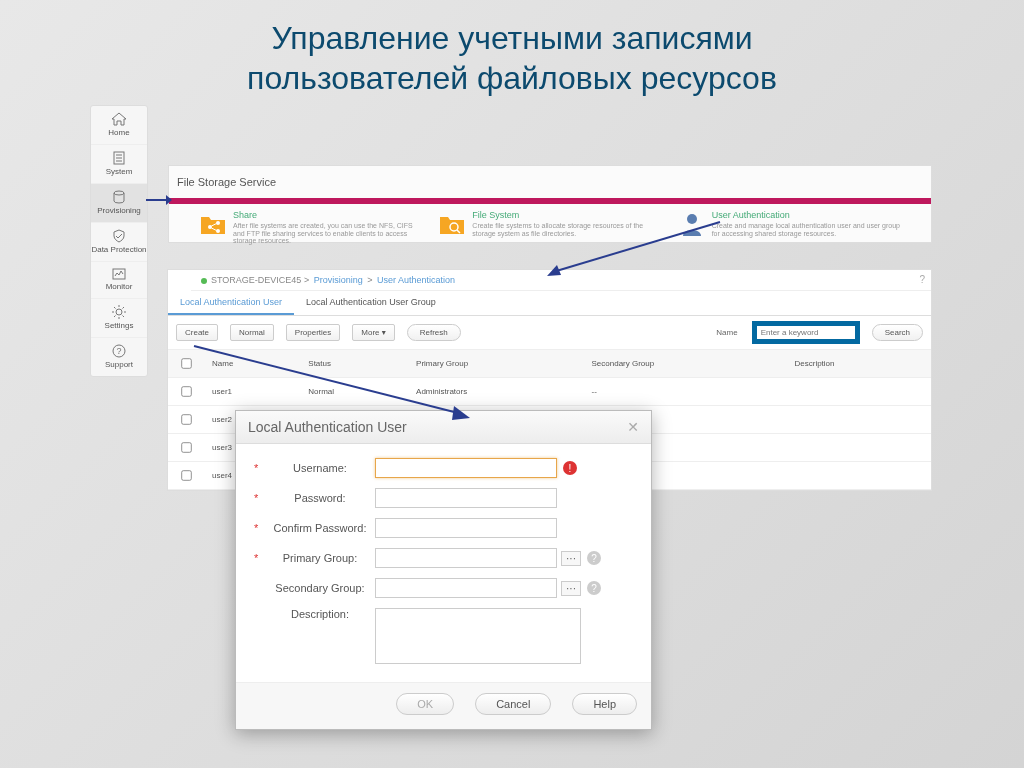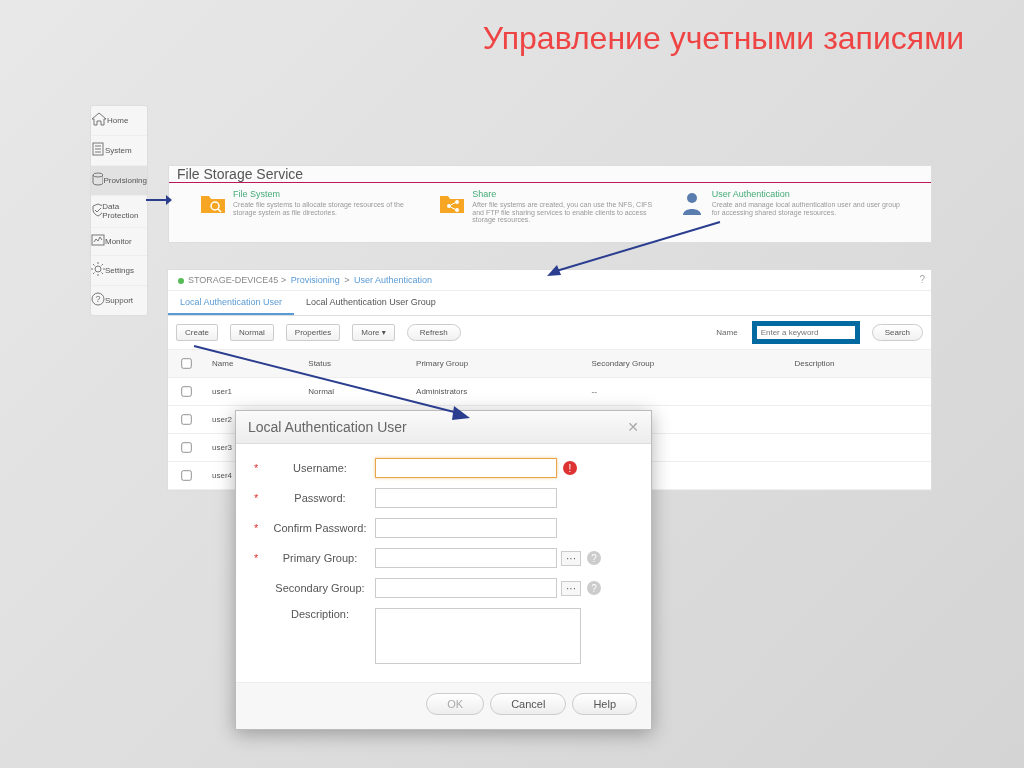--- a/index.html
+++ b/index.html
@@ -1,29 +1,29 @@
 <!DOCTYPE html>
 <html><head>
 <meta charset="utf-8">
 <style>
 body { margin:0; font-family: Arial, sans-serif; background:linear-gradient(135deg,#e8e8e8 0%,#d4d4d4 100%); width:1024px; height:768px; overflow:hidden; position:relative; }
-.slide-title { text-align:right; font-size:32px; color:#ef4444; margin:18px 60px 14px; line-height:1.25; }
+.slide-title { text-align:center; font-size:32px; color:#0c4a6e; margin:18px 60px 14px; line-height:1.25; }
 .sidebar { position:absolute; left:90px; top:105px; width:56px; background:#f6f6f6; border:1px solid #ddd; border-radius:3px; }
-.sidebar-item { display:flex; flex-direction:row; align-items:center; padding:6px 0 7px; font-size:8px; color:#555; cursor:pointer; border-bottom:1px solid #eee; }
+.sidebar-item { display:flex; flex-direction:column; align-items:center; padding:6px 0 7px; font-size:8px; color:#555; cursor:pointer; border-bottom:1px solid #eee; }
 .sidebar-item.active { background:#e2e2e2; }
 .sidebar-item svg { margin-bottom:2px; }
 .panel-svc { position:absolute; left:168px; top:165px; width:762px; height:76px; background:#fbfbfb; border:1px solid #ddd; }
-.panel-svc-title { font-size:14px; color:#555; padding:0 8px; border-bottom:1px solid #be185d; }
+.panel-svc-title { font-size:11px; color:#555; padding:10px 8px; border-bottom:6px solid #be185d; }
 .svc-row { display:flex; padding:6px 30px; gap:16px; }
 .svc-item { display:flex; gap:6px; flex:1; }
 .svc-icon { width:28px; height:28px; flex:none; }
 .svc-txt .t { font-size:9px; color:#4a7; }
 .svc-txt .d { font-size:7px; color:#999; line-height:1.1; margin-top:2px; }
 .panel-grid { position:absolute; left:167px; top:269px; width:763px; background:#fff; border:1px solid #ddd; }
-.breadcrumb { font-size:9px; padding:5px 10px; border-bottom:1px solid #eee; color:#888; }
+.breadcrumb { font-size:9px; padding:5px 10px; border-bottom:1px solid #eee; color:#888;margin-left:23px; }
 .breadcrumb .dot { display:inline-block; width:6px; height:6px; background:#5b5; border-radius:50%; margin-right:4px; vertical-align:middle; }
 .breadcrumb a { color:#5a9bd5; text-decoration:none; margin:0 2px; }
 .tabs { display:flex; border-bottom:1px solid #ddd; }
 .tab { font-size:9px; padding:6px 12px; color:#555; cursor:pointer; }
 .tab.active { color:#5a9bd5; border-bottom:2px solid #5a9bd5; }
 .toolbar { display:flex; align-items:center; padding:5px 8px; gap:12px; border-bottom:1px solid #eee; }
 .btn-sm { font-size:8px; padding:3px 8px; border:1px solid #ccc; background:linear-gradient(#fff,#f1f1f1); border-radius:2px; color:#555; cursor:pointer; }
 .btn-sm.pill { border-radius:10px; padding:3px 12px; }
 .toolbar .sep { flex:1; }
 .toolbar .lbl { font-size:8px; color:#666; margin-right:2px; }
@@ -38,33 +38,34 @@
 .dlg-body { padding:14px 18px 8px; }
 .frow { display:flex; align-items:center; margin-bottom:10px; font-size:11px; color:#555; }
 .frow .req { color:#d33; margin-right:4px; width:7px; display:inline-block; }
 .frow label { width:110px;text-align:center; }
 .frow input[type=text], .frow input[type=password] { flex:1; max-width:170px; padding:3px 5px; border:1px solid #ccc; font-size:11px; }
 .frow input.invalid { border-color:#e7a64a; box-shadow:0 0 3px rgba(231,166,74,.6); }
 .frow .dots { margin-left:4px; border:1px solid #ccc; padding:1px 4px; font-size:10px; color:#555; cursor:pointer; background:#f7f7f7; }
 .frow .help { margin-left:6px; width:14px; height:14px; border-radius:50%; background:#ccc; color:#fff; font-size:10px; display:flex; align-items:center; justify-content:center; }
 .frow .err { margin-left:6px; width:14px; height:14px; border-radius:50%; background:#d33; color:#fff; font-size:10px; display:flex; align-items:center; justify-content:center; }
 .frow textarea { flex:1; max-width:200px; height:50px; border:1px solid #ccc; resize:none; font-size:11px; }
-.dlg-foot { display:flex; justify-content:flex-end; gap:6px; padding:10px 14px 14px; border-top:1px solid #eee; background:#f7f7f7; }
+.dlg-foot { display:flex; justify-content:flex-end; gap:21px; padding:10px 14px 14px; border-top:1px solid #eee; background:#f7f7f7; }
 .dbtn { font-size:11px; padding:4px 20px; border:1px solid #ccc; border-radius:12px; background:linear-gradient(#fff,#ededed); color:#555; cursor:pointer; }
 .dbtn.disabled { color:#aaa; }
 .arrow { position:absolute; }
 .arrow-line { stroke:#2a3d8f; stroke-width:2; fill:none; }
 .arrow-head { fill:#2a3d8f; }
 .help-corner { position:absolute; right:6px; top:4px; font-size:10px; color:#aaa; }
 </style>
 </head>
 <body>
 
 <div class="slide-title">
   <span>Управление учетными записями</span><br>
+  <span>пользователей файловых ресурсов</span>
 </div>
 
 <div class="sidebar">
   <div class="sidebar-item">
     <svg width="16" height="14" viewBox="0 0 16 14">
         <path d="M8 1 L15 7 L13 7 L13 13 L10 13 L10 9 L6 9 L6 13 L3 13 L3 7 L1 7 Z" fill="none" stroke="#777"></path>
       </svg>
     <span>Home</span>
   </div>
   <div class="sidebar-item">
@@ -118,47 +119,47 @@
         <circle cx="7" cy="7" r="6" fill="none" stroke="#777"></circle>
         <text x="7" y="10" text-anchor="middle" font-size="9" fill="#777">?</text>
       </svg>
     <span>Support</span>
   </div>
 </div>
 
 <div class="panel-svc">
   <div class="panel-svc-title">File Storage Service</div>
   <div class="svc-row">
-    <div class="svc-item">
-      <svg class="svc-icon" viewBox="0 0 28 28">
-          <path d="M2 7 L10 7 L12 10 L26 10 L26 24 L2 24 Z" fill="#f6a623"></path>
-          <circle cx="16" cy="17" r="4" fill="none" stroke="#fff" stroke-width="1.5"></circle>
-          <line x1="19" y1="20" x2="22" y2="23" stroke="#fff" stroke-width="1.5"></line>
-        </svg>
-      <div class="svc-txt">
-          <div class="t">File System</div>
-          <div class="d">Create file systems to allocate storage resources of the storage system as file directories.</div>
-        </div>
-    </div>
     <div class="svc-item">
       <svg class="svc-icon" viewBox="0 0 28 28">
           <path d="M2 7 L10 7 L12 10 L26 10 L26 24 L2 24 Z" fill="#f6a623"></path>
           <circle cx="11" cy="17" r="2" fill="#fff"></circle>
           <circle cx="19" cy="13" r="2" fill="#fff"></circle>
           <circle cx="19" cy="21" r="2" fill="#fff"></circle>
           <line x1="12.5" y1="16" x2="17.5" y2="13.5" stroke="#fff"></line>
           <line x1="12.5" y1="18" x2="17.5" y2="20.5" stroke="#fff"></line>
         </svg>
       <div class="svc-txt">
           <div class="t">Share</div>
           <div class="d">After file systems are created, you can use the NFS, CIFS and FTP file sharing services to enable clients to access storage resources.</div>
         </div>
     </div>
     <div class="svc-item">
       <svg class="svc-icon" viewBox="0 0 28 28">
+          <path d="M2 7 L10 7 L12 10 L26 10 L26 24 L2 24 Z" fill="#f6a623"></path>
+          <circle cx="16" cy="17" r="4" fill="none" stroke="#fff" stroke-width="1.5"></circle>
+          <line x1="19" y1="20" x2="22" y2="23" stroke="#fff" stroke-width="1.5"></line>
+        </svg>
+      <div class="svc-txt">
+          <div class="t">File System</div>
+          <div class="d">Create file systems to allocate storage resources of the storage system as file directories.</div>
+        </div>
+    </div>
+    <div class="svc-item">
+      <svg class="svc-icon" viewBox="0 0 28 28">
           <circle cx="14" cy="9" r="5" fill="#5a7db0"></circle>
           <path d="M5 26 C5 18 23 18 23 26 Z" fill="#5a7db0"></path>
         </svg>
       <div class="svc-txt">
           <div class="t">User Authentication</div>
           <div class="d">Create and manage local authentication user and user group for accessing shared storage resources.</div>
         </div>
     </div>
   </div>
 </div>

